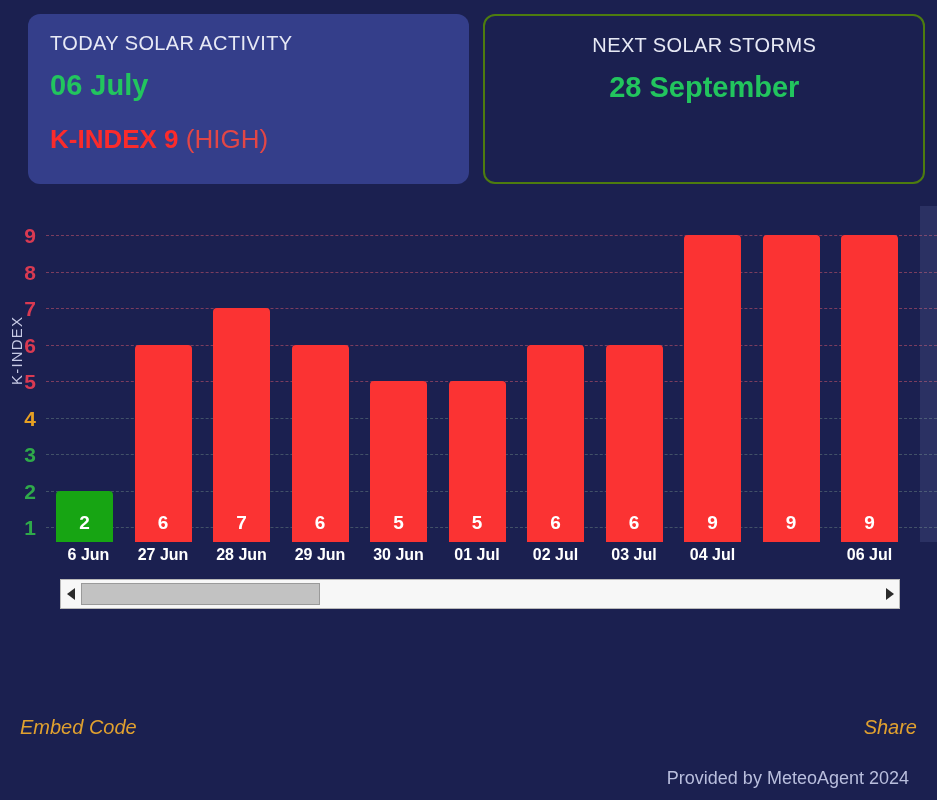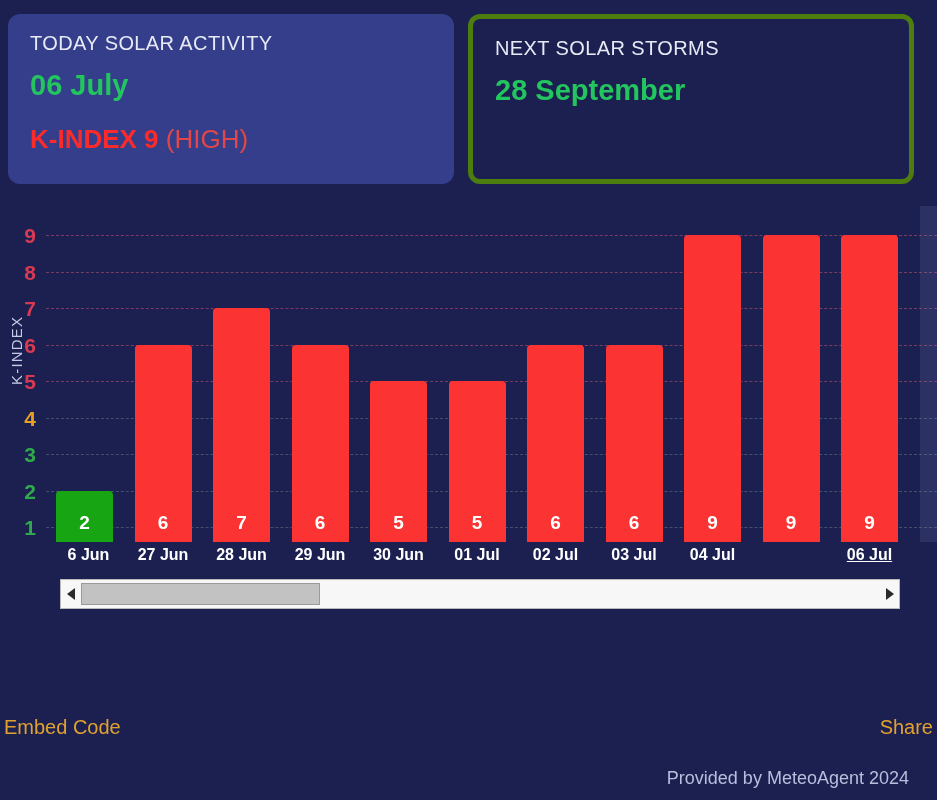--- a/index.html
+++ b/index.html
@@ -13,37 +13,38 @@
   body {
     background: #1b2050;
     font-family: "Liberation Sans", sans-serif;
     position: relative;
   }
 
   
   .cards {
     display: flex;
     gap: 14px;
-    padding: 14px 12px 0 8px;
+    padding: 14px 12px 0 28px;
   }
 
   .card {
     border-radius: 12px;
     padding: 18px 22px 20px 22px;
     width: 446px;
     height: 170px;
   }
 
   .card--active {
     background: #343e8a;
   }
 
   .card--inactive {
     background: #1b2050;
-    border: 5px solid #4d7c0f;
+    border: 2px solid #4d7c0f;
+    text-align: center;
   }
 
   .card-title {
     font-size: 20px;
     letter-spacing: 0.4px;
     color: #e7e9f5;
     font-weight: 400;
     margin-bottom: 14px;
     white-space: nowrap;
   }
@@ -213,24 +214,25 @@
     white-space: nowrap;
   }
 
   
   .footer-links {
     position: absolute;
     left: 0;
     right: 0;
     top: 712px;
     height: 30px;
-    padding: 0 4px;
+    padding: 0 20px;
     display: flex;
     justify-content: space-between;
     align-items: center;
+    font-style: italic;
   }
 
   .footer-link {
     font-size: 20px;
     color: #e1a12f;
     cursor: pointer;
   }
 
   .attribution {
     position: absolute;
@@ -326,21 +328,21 @@
       <div class="x-tick" style="left: 4px; width: 77px;">6 Jun</div>
       <div class="x-tick" style="left: 78.5px; width: 77px;">27 Jun</div>
       <div class="x-tick" style="left: 157px; width: 77px;">28 Jun</div>
       <div class="x-tick" style="left: 235.5px; width: 77px;">29 Jun</div>
       <div class="x-tick" style="left: 314px; width: 77px;">30 Jun</div>
       <div class="x-tick" style="left: 392.5px; width: 77px;">01 Jul</div>
       <div class="x-tick" style="left: 471px; width: 77px;">02 Jul</div>
       <div class="x-tick" style="left: 549.5px; width: 77px;">03 Jul</div>
       <div class="x-tick" style="left: 628px; width: 77px;">04 Jul</div>
       <div class="x-tick" style="left: 706.5px; width: 77px; margin-top: 33px;">05 Jul</div>
-      <div class="x-tick" style="left: 785px; width: 77px; text-decoration: underline;">06 Jul</div>
+      <div class="x-tick" style="left: 785px; width: 77px;">06 Jul</div>
     </div>
 
   <div class="scrollbar">
     <div class="scroll-arrow">
       <svg width="9" height="12" viewBox="0 0 9 12">
           <polygon points="8,0 8,12 0,6" fill="#2a2a2a"></polygon>
         </svg>
     </div>
     <div class="scroll-track">
       <div class="scroll-thumb" id="scroll-thumb" style="width: 30%; left: 0%;"></div>

